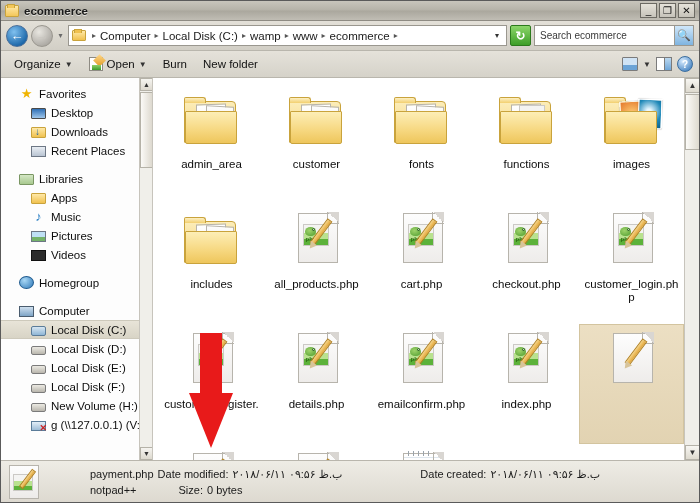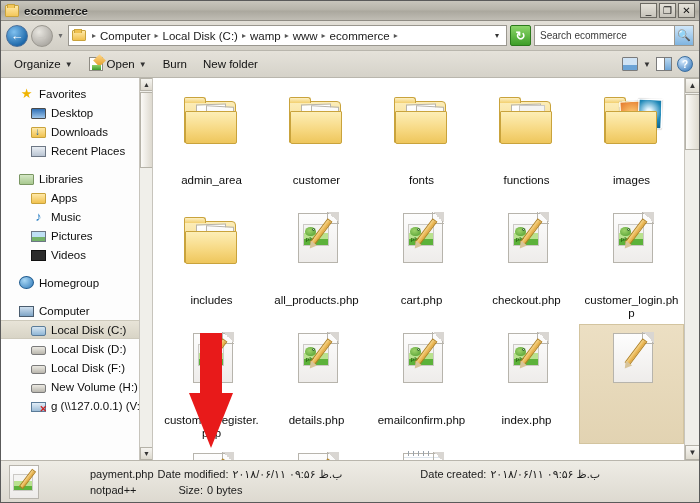--- a/index.html
+++ b/index.html
@@ -219,21 +219,21 @@
   #grid { display: flex; flex-wrap: wrap; align-content: flex-start; }
   .item {
     width: 105px; height: 120px;
     display: flex; flex-direction: column; align-items: center;
     padding-top: 6px; cursor: pointer;
     border: 1px solid transparent;
   }
   .item.selected { background: linear-gradient(to bottom,#ecdfc3,#e2d3b2); border-color: #d3c49f; }
   .thumb { width: 64px; height: 62px; position: relative; }
   .label {
-    margin-top: 21px; font-size: 11.5px; color: #0d0d0d; text-align: center;
+    margin-top: 5px; font-size: 11.5px; color: #0d0d0d; text-align: center;
     line-height: 13px; width: 96px; word-wrap: break-word;
   }
 
   
   .folderico { position: absolute; left: 4px; top: 10px; width: 56px; height: 44px; }
   .folderico .back {
     position: absolute; left: 0; top: 0; width: 52px; height: 42px;
     background: linear-gradient(to bottom,#fcedb9,#f4d276);
     border: 1px solid #c9a33c; border-radius: 1px 4px 1px 1px;
   }
@@ -513,20 +513,24 @@
         <div class="navrow child sel">
           <span class="ico hddc"></span>
           <span>Local Disk (C:)</span>
         </div>
         <div class="navrow child">
           <span class="ico hdd"></span>
           <span>Local Disk (D:)</span>
         </div>
         <div class="navrow child">
           <span class="ico hdd"></span>
+          <span>Local Disk (E:)</span>
+        </div>
+        <div class="navrow child">
+          <span class="ico hdd"></span>
           <span>Local Disk (F:)</span>
         </div>
         <div class="navrow child">
           <span class="ico hdd"></span>
           <span>New Volume (H:)</span>
         </div>
         <div class="navrow child">
           <span class="ico net"></span>
           <span>g (\\127.0.0.1) (V:</span>
         </div>

